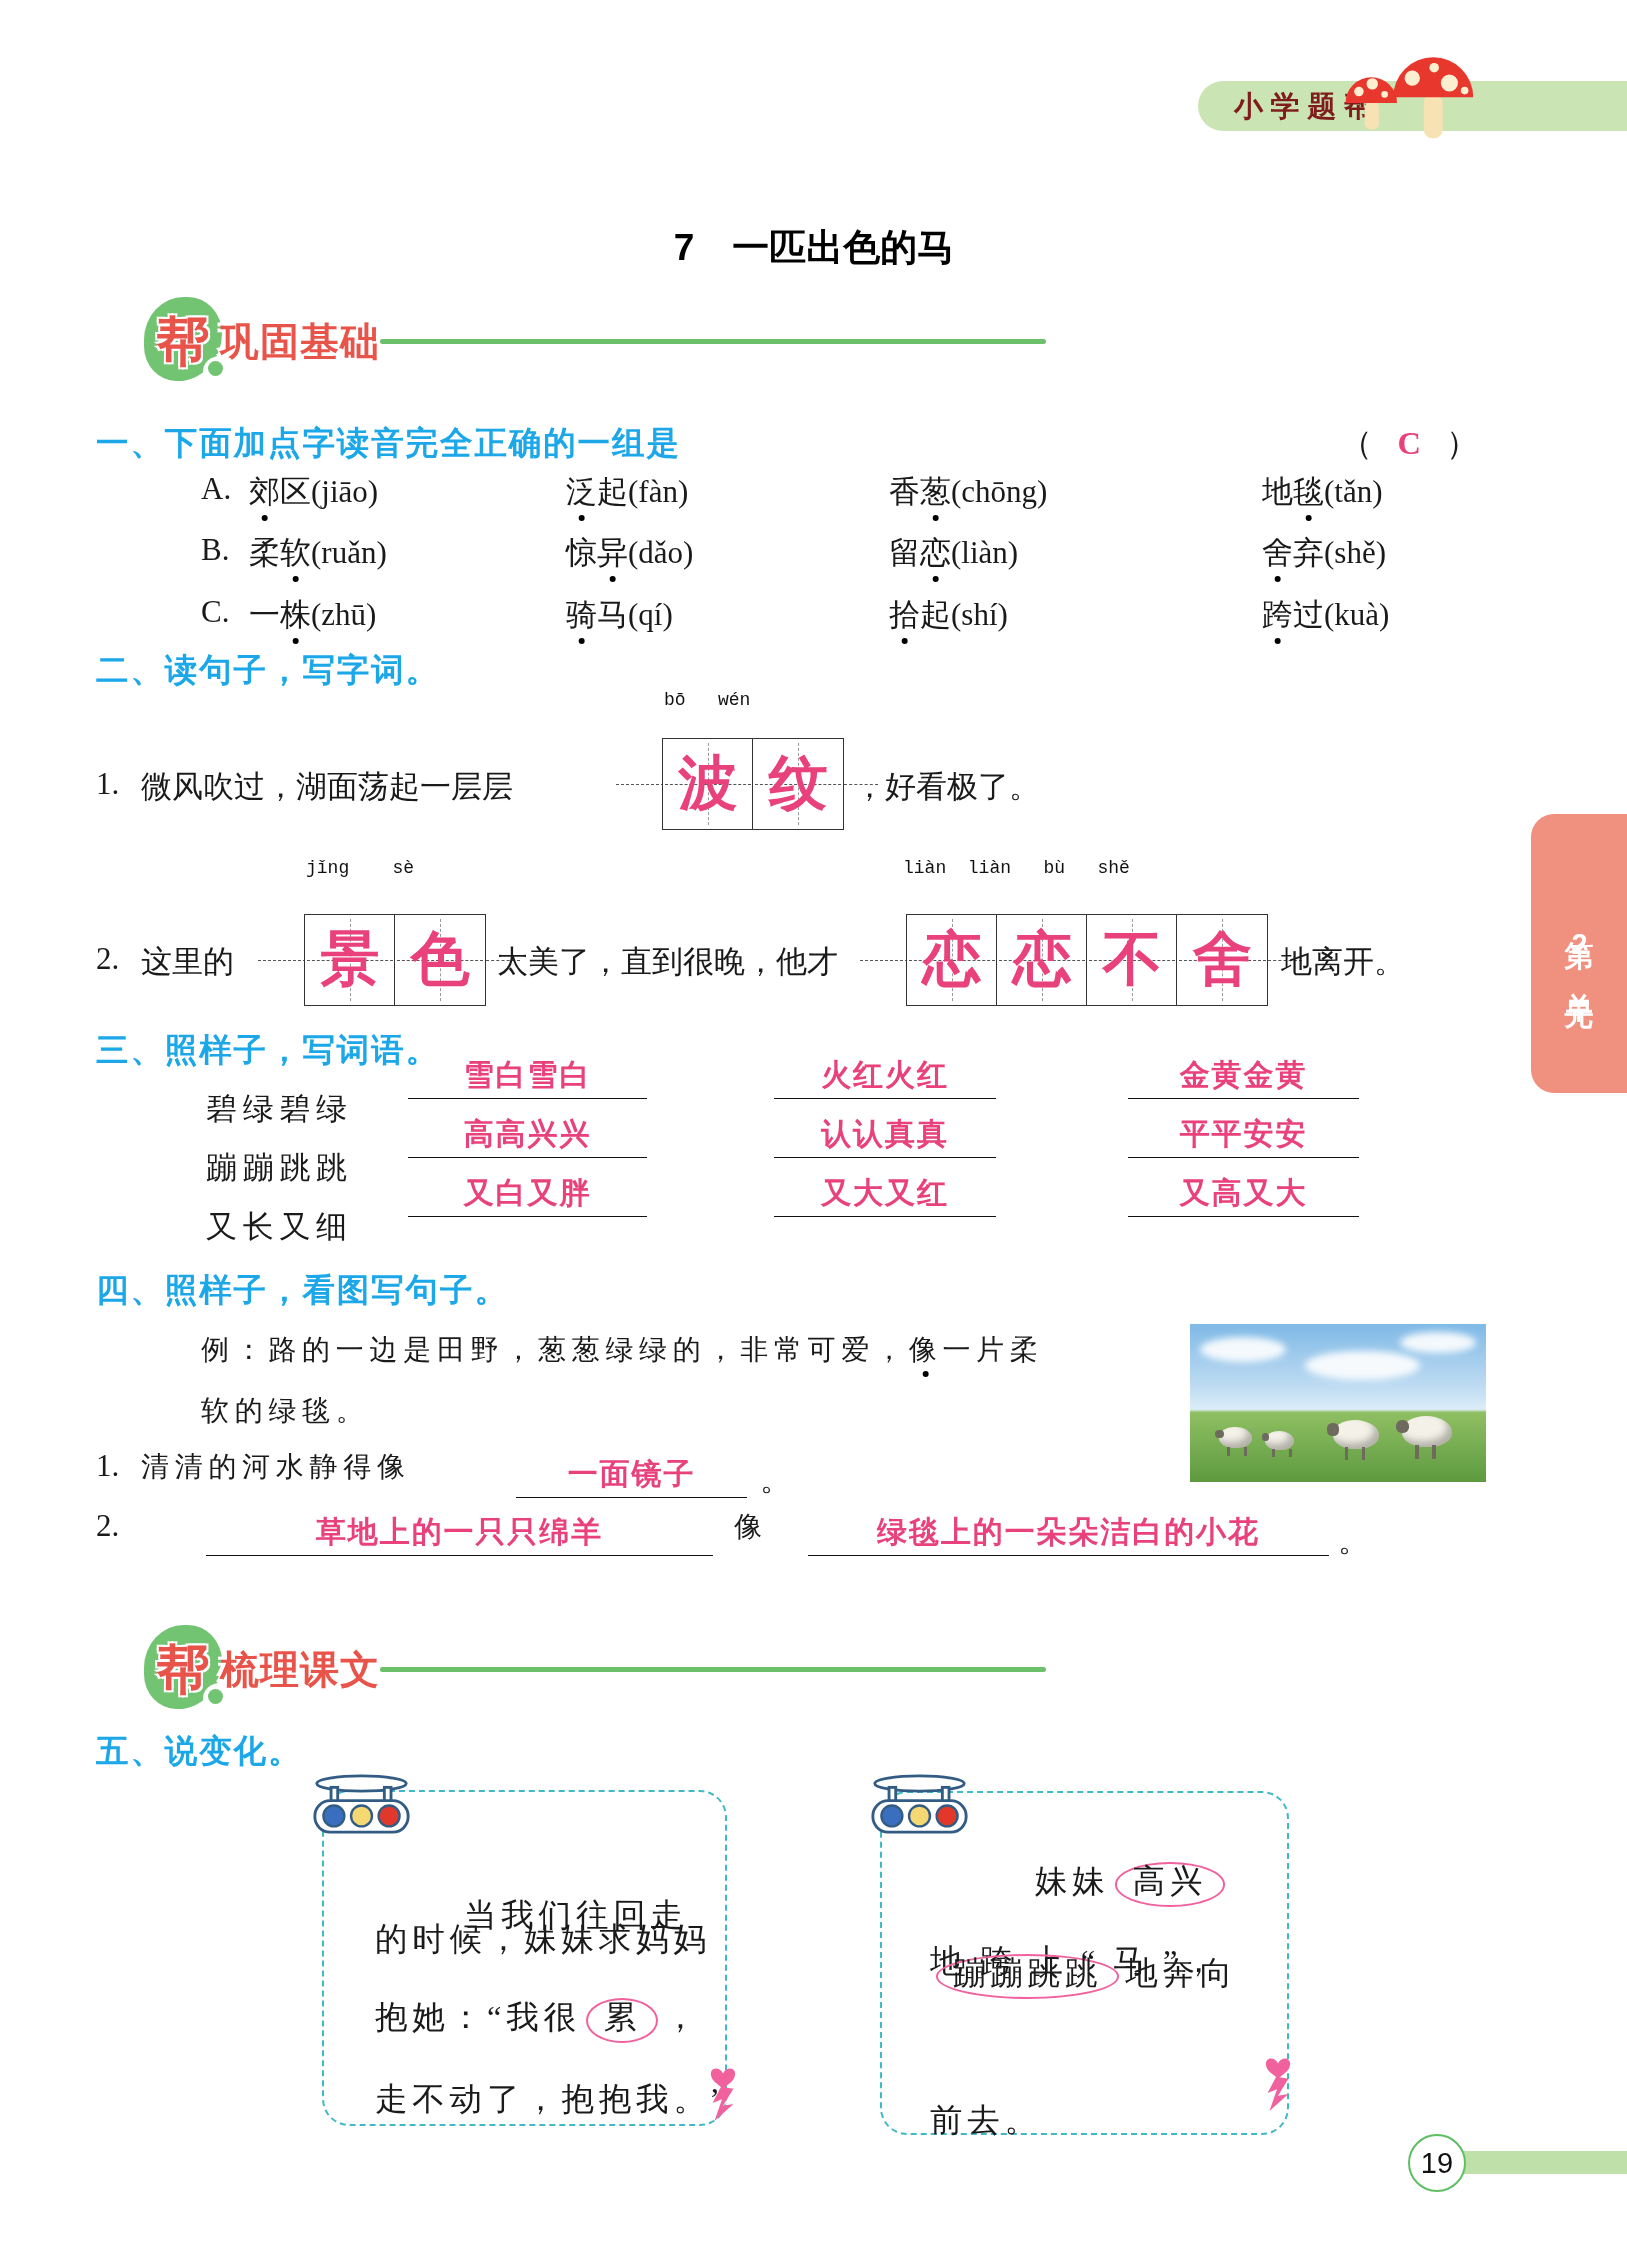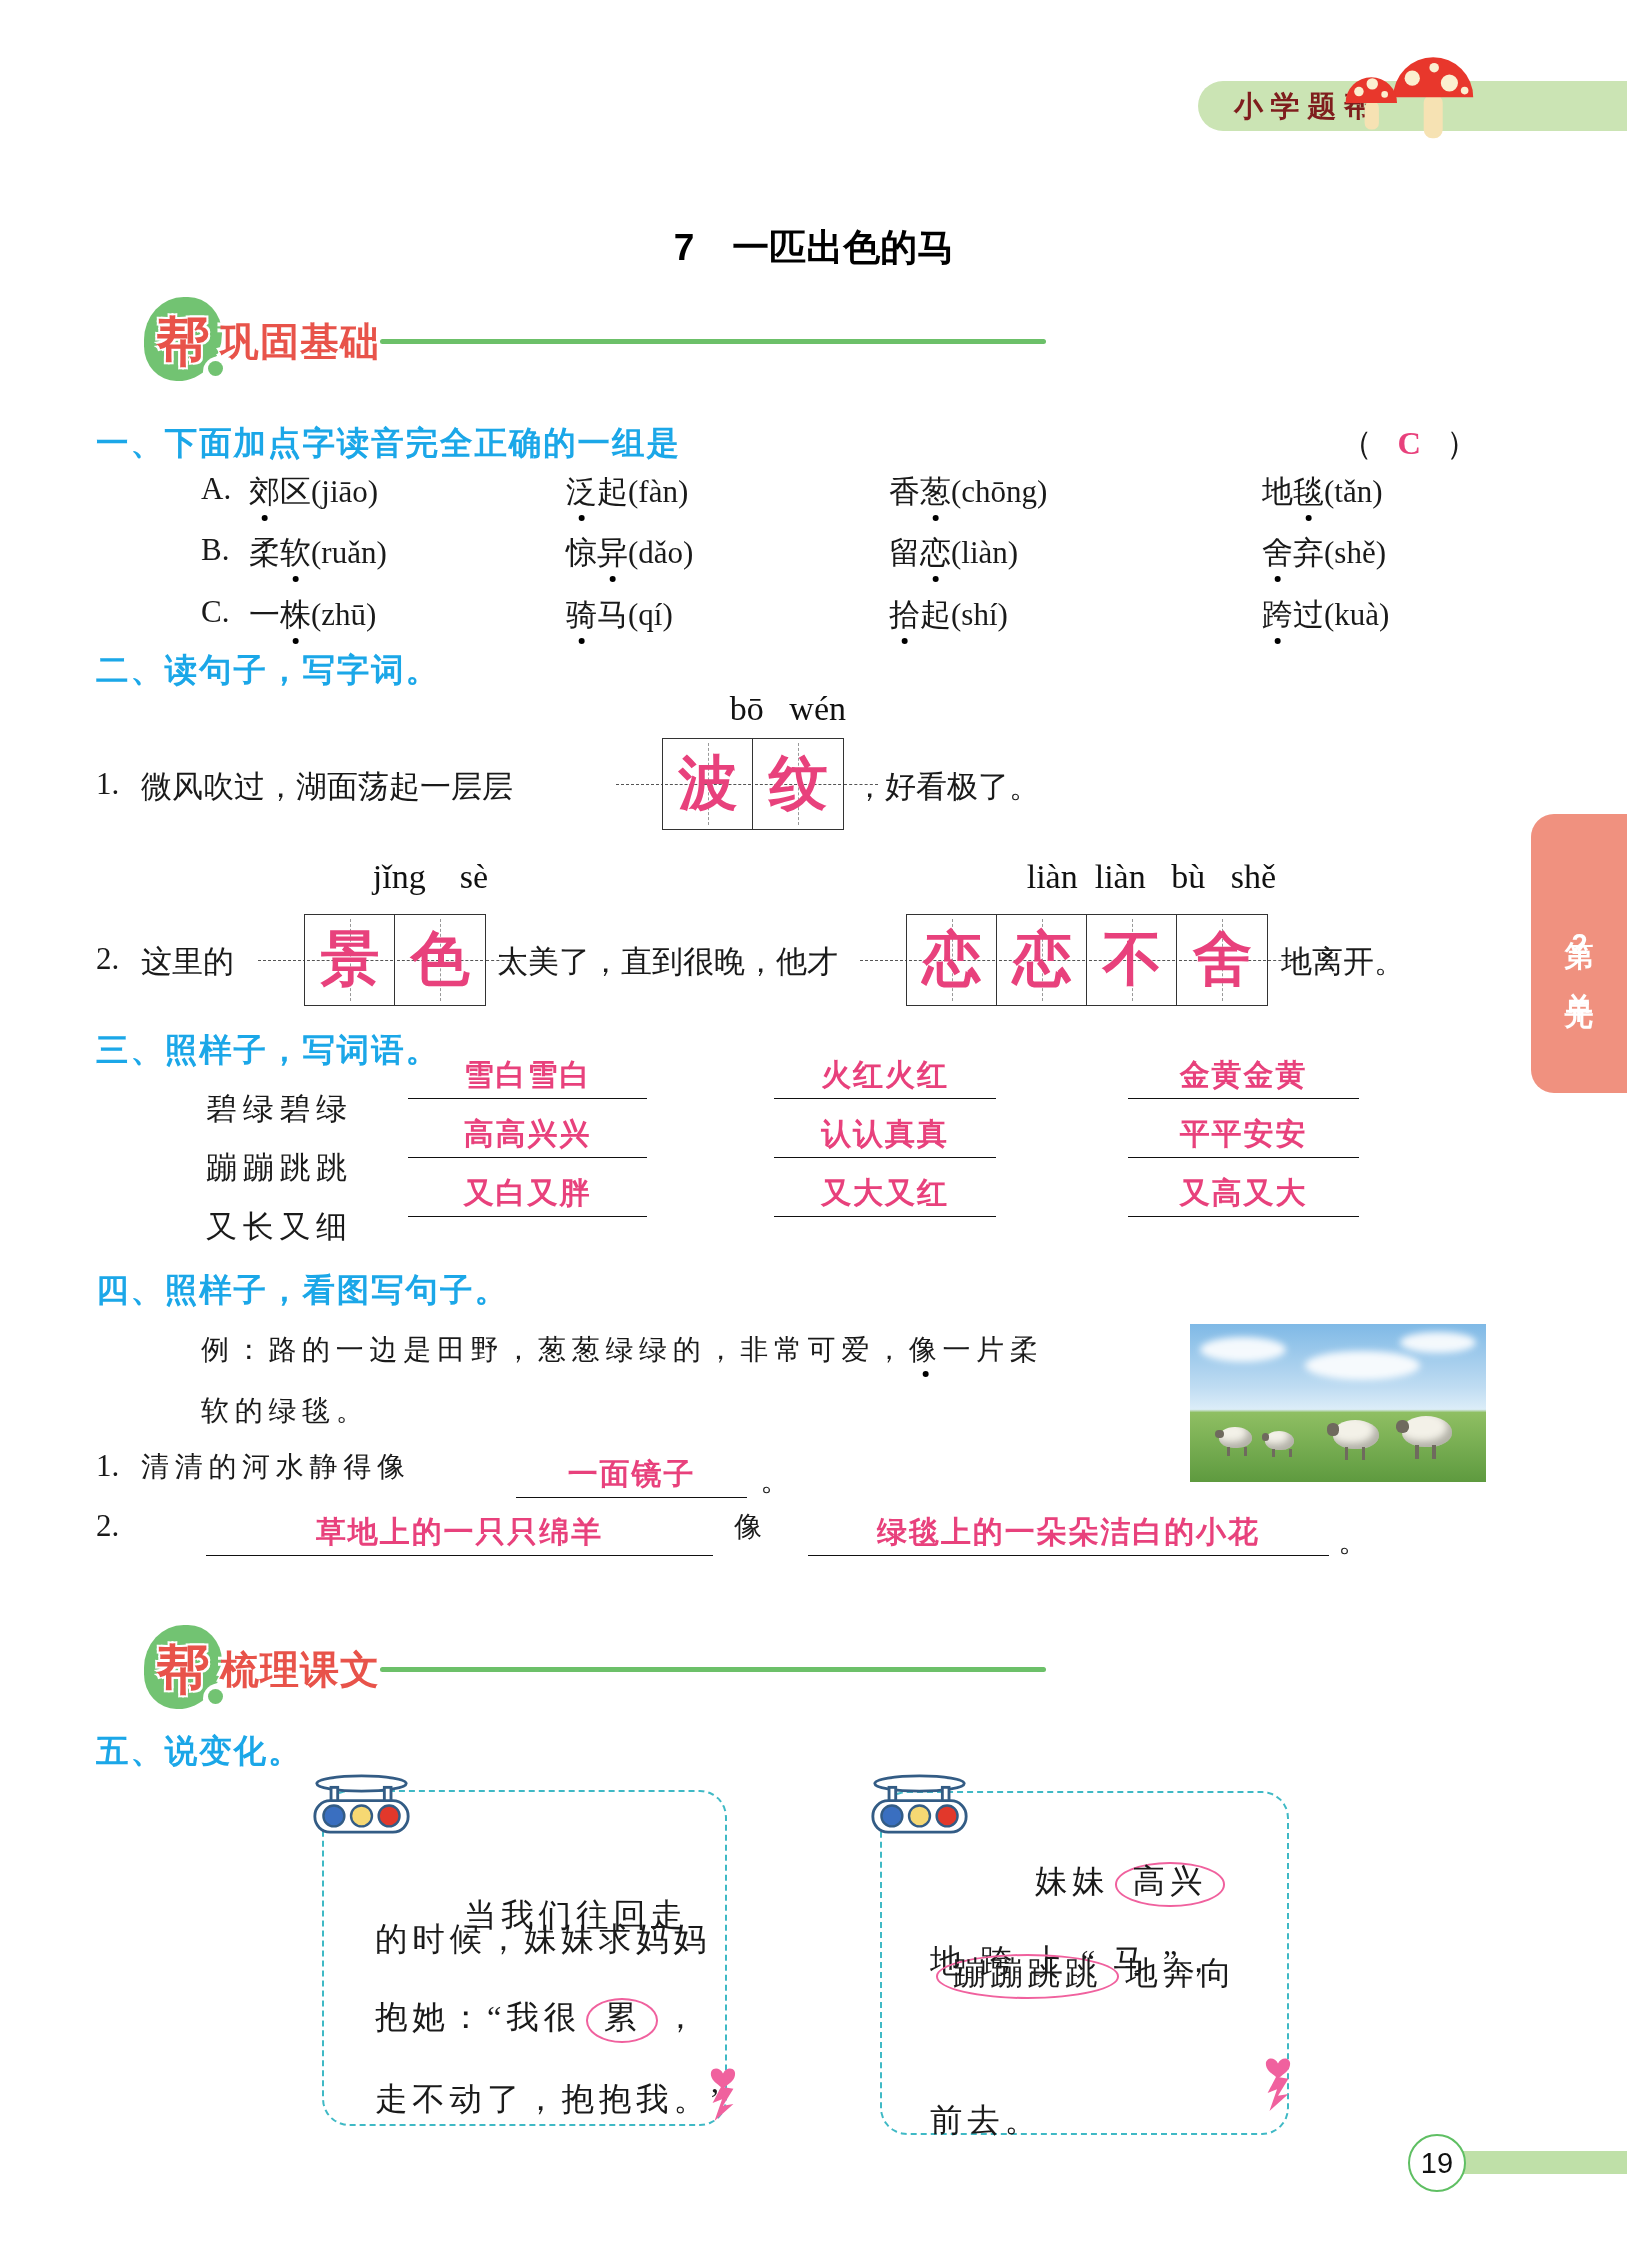--- a/index.html
+++ b/index.html
@@ -34,22 +34,22 @@
              width:6.7px;height:6.7px;border-radius:50%;background:#000;}
   
   .wb-group{display:flex;position:absolute;}
   .wb-group::before{content:"";position:absolute;top:50%;left:-48px;width:48px;border-top:1.9px dashed #555;}
   .wb-group::after{content:"";position:absolute;top:50%;right:-34px;width:34px;border-top:1.9px dashed #555;}
   .wb-cell{width:90px;height:90px;border:1.9px solid #333;margin-left:-1.9px;position:relative;
            display:flex;align-items:center;justify-content:center;background:#fff;}
   .wb-cell::before{content:"";position:absolute;left:50%;top:3.8px;bottom:3.8px;border-left:1.9px dashed #999;}
   .wb-cell::after{content:"";position:absolute;top:50%;left:1.9px;right:1.9px;border-top:1.9px dashed #555;}
   .wb-char{position:relative;z-index:1;font-size:59px;color:#E8417C;font-weight:bold;}
-  .pinyin{font-family:Liberation Serif, serif;font-size:34px;color:#111;
-          text-align:right;white-space:pre;}
+  .pinyin{font-family:Liberation Mono, monospace;font-size:18px;color:#111;
+          text-align:left;white-space:pre;}
   
   .uline{border-bottom:1.9px solid #111;display:flex;align-items:flex-end;justify-content:center;
          height:50px;padding-bottom:1.9px;}
   .uline .pink{font-size:30px;letter-spacing:1.9px;white-space:nowrap;font-weight:bold;}
   
   .dashed-box{border:2.9px dashed #3FB9C5;border-radius:27px;}
   .q5line{font-size:32.5px;letter-spacing:4.8px;white-space:nowrap;}
   .circleword{display:inline-block;border:2.9px solid #F0619E;border-radius:50%;
               padding:0 15.3px 4.8px 15.3px;margin:0 5.7px;line-height:1.1;}
   .circleword:empty{display:none;}

